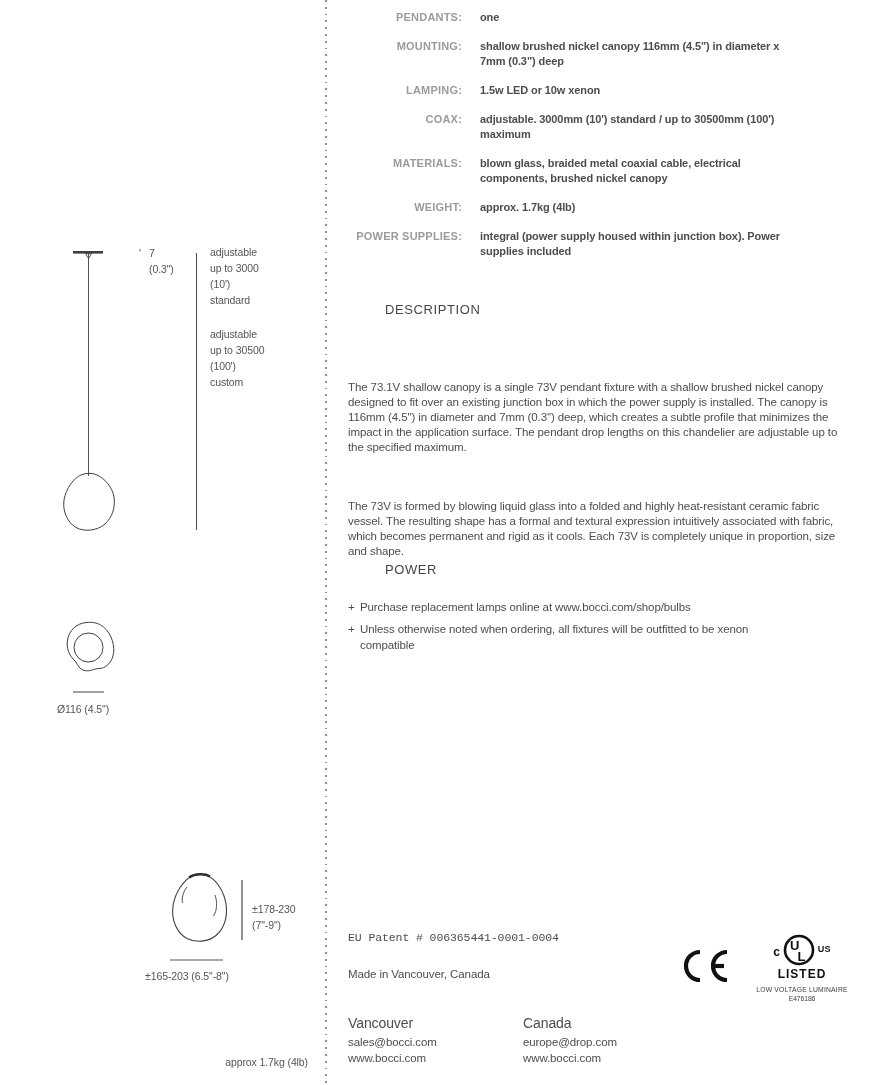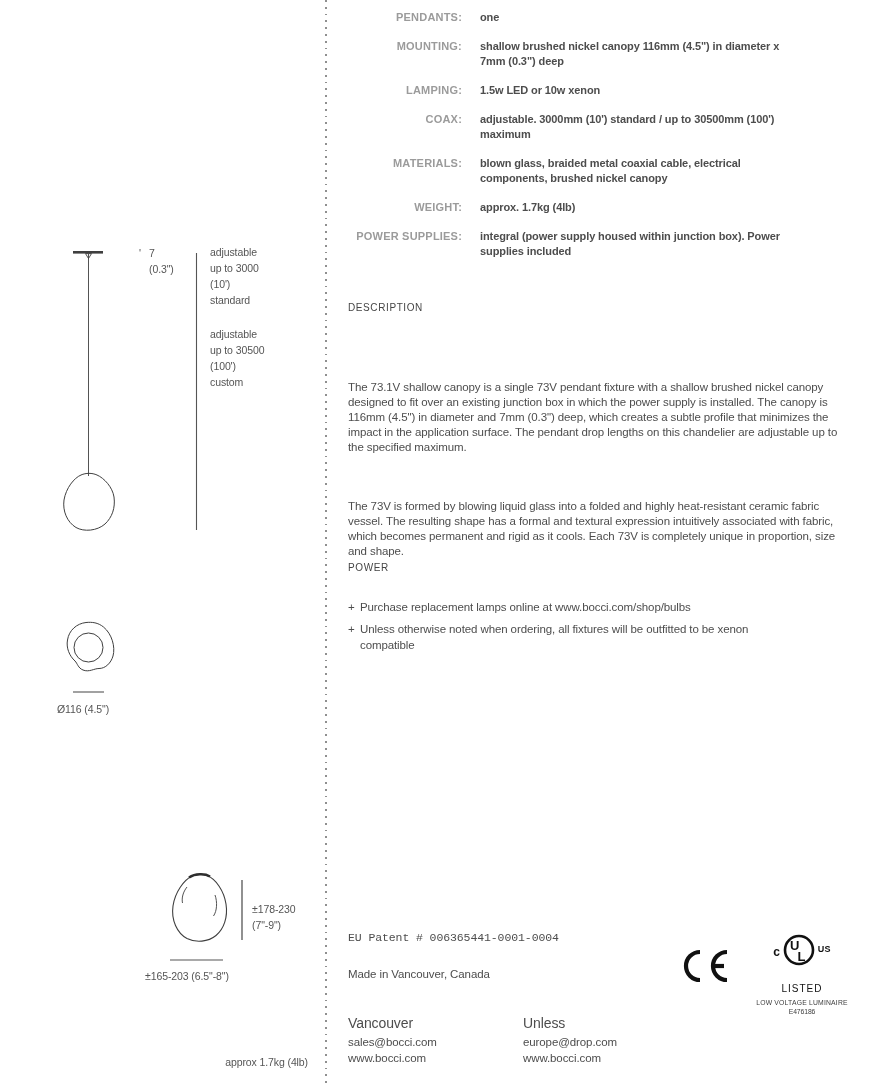--- a/index.html
+++ b/index.html
@@ -16,38 +16,38 @@
     background-image:repeating-linear-gradient(to bottom,#8f8f8f 0,#8f8f8f 1.8px,transparent 1.8px,transparent 6.8px);
   }
   
   .spec-grid {
     position:absolute; left:350px; top:10px; width:512px;
     display:grid; grid-template-columns:112px 300px; column-gap:18px; row-gap:14px;
     font-size:11px; line-height:15px;font-weight:bold;
   }
   .spec-label { color:#9b9b9b; text-align:right; letter-spacing:0.2px; }
   .spec-value { color:#4d4d4d; }
-  .section-heading { font-size:10px; letter-spacing:0.6px; color:#454545; }
+  .section-heading { font-size:13px; letter-spacing:0.6px; color:#454545;margin-left:37px; }
   .body-text { font-size:11.5px; line-height:15px; color:#4d4d4d;margin-top:40px; }
   .note-row { display:flex; font-size:11.5px; line-height:16px; color:#4d4d4d; }
   .note-bullet { width:12px; flex:none; }
   .note-text { width:445px; }
   .footer-line { font-size:11.5px; color:#4d4d4d; }
   .office-city { font-size:14px; line-height:22px; color:#4d4d4d; }
   .office-line { font-size:11.5px; line-height:16px; color:#4d4d4d; }
   
   .dim-label { font-size:10.5px; line-height:16px; color:#555; letter-spacing:-0.1px; }
   .dim-label-sm { font-size:10.5px; line-height:15.5px; color:#555; }
   svg { display:block; }
   
   .ul-block { position:absolute; left:743px; top:933px; width:118px; text-align:center; color:#111; }
   .ul-row { display:flex; align-items:center; justify-content:center; gap:2px; }
   .ul-c { font-weight:bold; font-size:12px; margin-top:4px; }
   .ul-us { font-weight:bold; font-size:9px; margin-top:-2px; letter-spacing:0.3px; }
-  .ul-listed { font-weight:normal; font-size:10px; letter-spacing:1px; margin-top:16px; color:#111; }
+  .ul-listed { font-weight:bold; font-size:12px; letter-spacing:1px; margin-top:0; color:#111; }
   .ul-small { font-size:6.8px; line-height:9px; color:#3c3c3c; margin-top:4px; letter-spacing:0.2px; }
   .ul-small2 { font-size:6.8px; line-height:9px; color:#3c3c3c; }
 </style>
 </head>
 <body>
 
 <div class="page">
 
   <div class="divider"></div>
 
@@ -124,21 +124,21 @@
 
   <div class="abs footer-line" style="left:348px; top:931px;font-family:Liberation Mono, monospace;">EU Patent # 006365441-0001-0004</div>
   <div class="abs footer-line" style="left:348px; top:968px;">Made in Vancouver, Canada</div>
 
   <div class="abs" style="left:348px; top:1012px;">
     <div class="office-city">Vancouver</div>
     <div class="office-line">sales@bocci.com</div>
     <div class="office-line">www.bocci.com</div>
   </div>
   <div class="abs" style="left:523px; top:1012px;">
-    <div class="office-city">Unless</div>
+    <div class="office-city">Canada</div>
     <div class="office-line">europe@drop.com</div>
     <div class="office-line">www.bocci.com</div>
   </div>
 
   <svg class="abs" style="left:679px; top:947px;" width="52" height="38" viewBox="0 0 52 34">
     <path d="M 21 3 A 14 14 0 1 0 21 31" fill="none" stroke="#111" stroke-width="4.2"></path>
     <path d="M 48 3 A 14 14 0 1 0 48 31" fill="none" stroke="#111" stroke-width="4.2"></path>
     <line x1="33" y1="17" x2="45" y2="17" stroke="#111" stroke-width="4.2"></line>
   </svg>
 

